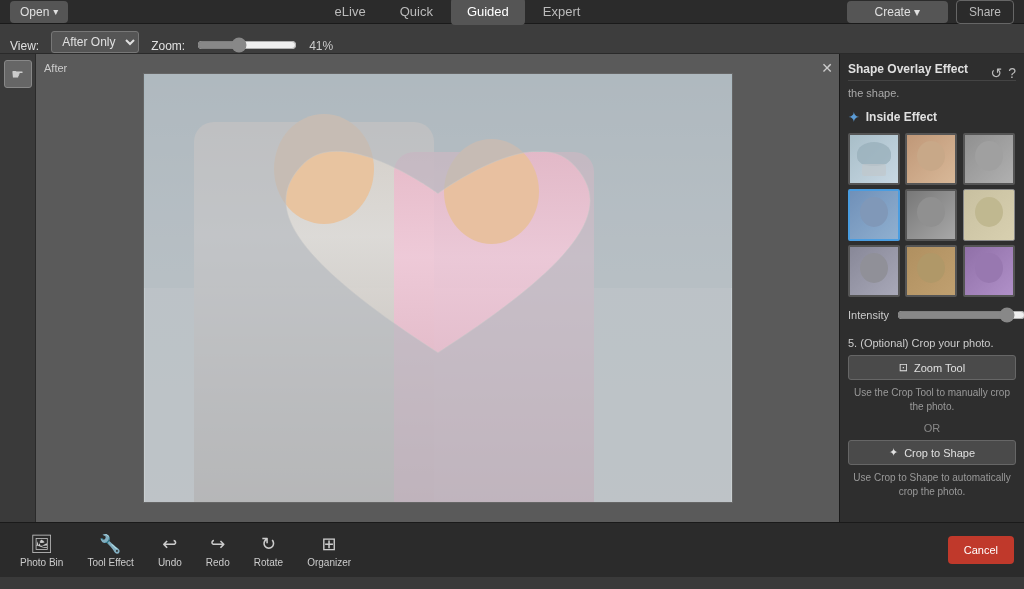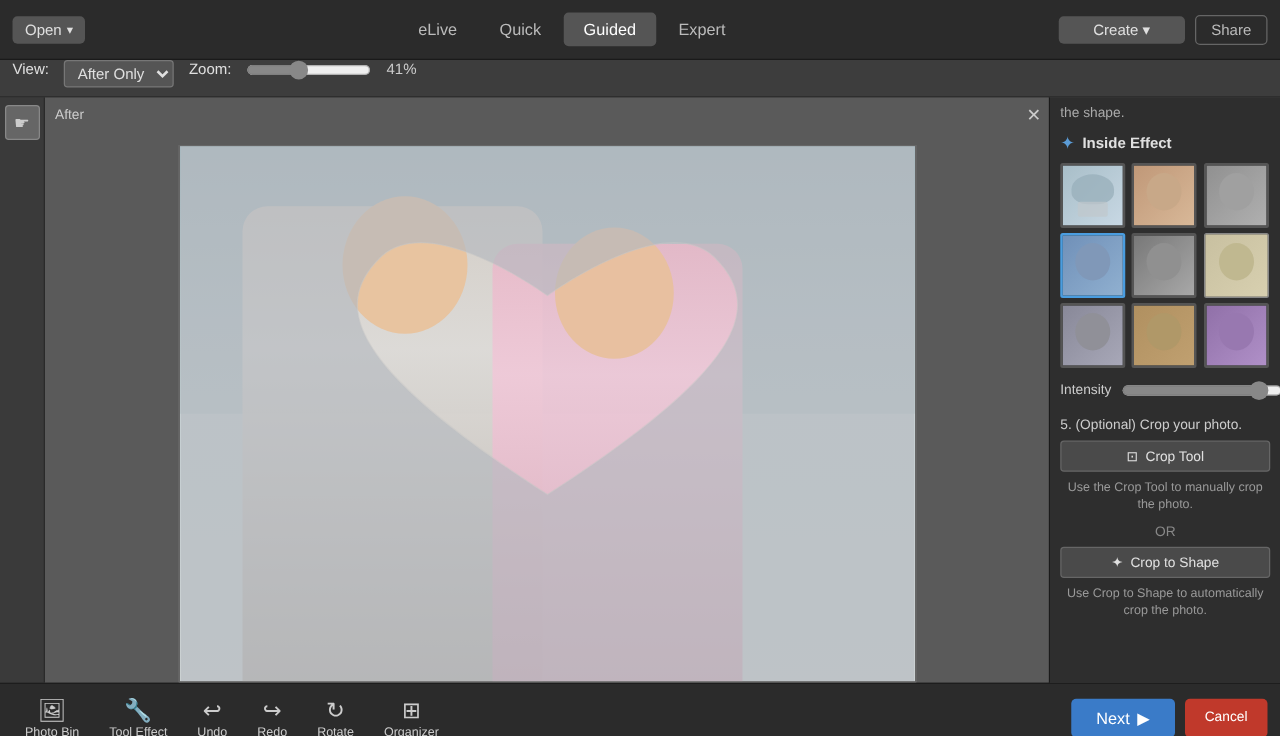--- a/index.html
+++ b/index.html
@@ -1,43 +1,43 @@
 <!DOCTYPE html>
 <html><head>
   <meta charset="utf-8">
   <style>
     * { box-sizing: border-box; margin: 0; padding: 0; }
     body { font-family: -apple-system, BlinkMacSystemFont, 'Helvetica Neue', Arial, sans-serif; background: #3a3a3a; color: #e0e0e0; width: 1024px; height: 589px; overflow: hidden; font-size: 12px; }
 
     
-    #topbar { display: flex; align-items: center; background: #2b2b2b; height: 48px; padding: 0 10px; border-bottom: 1px solid #1a1a1a; }
+    #topbar { display: flex; align-items: center; background: #2b2b2b; height: 24px; padding: 0 10px; border-bottom: 1px solid #1a1a1a; }
     #open-btn { background: #555; border: none; color: #e0e0e0; padding: 4px 10px; border-radius: 4px; cursor: pointer; display: flex; align-items: center; gap: 4px; font-size: 12px; }
     #open-btn::after { content: '▾'; font-size: 10px; }
     #nav-tabs { display: flex; gap: 2px; margin: 0 auto; }
     .nav-tab { background: transparent; border: none; color: #bbb; padding: 6px 16px; cursor: pointer; border-radius: 4px; font-size: 13px; }
     .nav-tab.active { background: #555; color: #fff; }
     #create-btn { background: #555; border: none; color: #e0e0e0; padding: 4px 28px; border-radius: 4px; cursor: pointer; font-size: 12px; margin-right: 8px; }
     #share-btn { background: transparent; border: 1px solid #666; color: #bbb; padding: 4px 12px; border-radius: 4px; cursor: pointer; font-size: 12px; }
 
     
-    #toolbar2 { display: flex; align-items: flex-start; background: #3d3d3d; height: 30px; padding: 0 10px; border-bottom: 1px solid #2a2a2a; gap: 12px; }
+    #toolbar2 { display: flex; align-items: flex-end; background: #3d3d3d; height: 30px; padding: 0 10px; border-bottom: 1px solid #2a2a2a; gap: 12px; }
     #view-select { background: #555; border: 1px solid #777; color: #e0e0e0; padding: 2px 6px; border-radius: 3px; font-size: 12px; cursor: pointer; }
     #zoom-slider { width: 100px; accent-color: #888; }
     #zoom-pct { color: #ccc; font-size: 12px; }
 
     
     #main { display: flex; height: calc(589px - 36px - 30px - 55px); }
 
     
     #left-panel { width: 36px; background: #3a3a3a; border-right: 1px solid #2a2a2a; display: flex; flex-direction: column; align-items: center; padding-top: 6px; gap: 4px; }
     .tool-btn { width: 28px; height: 28px; background: transparent; border: 1px solid transparent; color: #ccc; cursor: pointer; display: flex; align-items: center; justify-content: center; border-radius: 3px; font-size: 14px; }
     .tool-btn.active { background: #666; border-color: #888; }
 
     
-    #canvas-area { flex: 1; background: #5a5a5a; position: relative; display: flex; align-items: flex-end; justify-content: center; overflow: hidden; }
+    #canvas-area { flex: 1; background: #5a5a5a; position: relative; display: flex; align-items: center; justify-content: center; overflow: hidden; }
     #canvas-label { position: absolute; top: 8px; left: 8px; color: #ccc; font-size: 11px; }
     #close-canvas { position: absolute; top: 6px; right: 6px; background: transparent; border: none; color: #ccc; cursor: pointer; font-size: 14px; }
     #photo-frame { width: 590px; height: 430px; background: #888; border: 1px solid #666; position: relative; overflow: hidden; display: flex; align-items: center; justify-content: center; }
 
     
     #right-panel { width: 185px; background: #2e2e2e; border-left: 1px solid #1a1a1a; overflow-y: auto; padding: 8px; }
     #panel-title { font-size: 12px; font-weight: bold; color: #e0e0e0; margin-bottom: 8px; border-bottom: 1px solid #444; padding-bottom: 4px; }
 
     
     .section-header { display: flex; align-items: center; gap: 6px; margin-bottom: 8px; }
@@ -138,20 +138,21 @@
         </defs>
 
         <rect width="590" height="430" fill="rgba(180,185,190,0.65)" mask="url(#heart-mask)"></rect>
 
         <path d="M295,120 C295,120 200,50 160,90 C120,130 140,180 295,280 C450,180 470,130 430,90 C390,50 295,120 295,120 Z" fill="none" stroke="rgba(200,200,200,0.5)" stroke-width="1"></path>
       </svg>
     </div>
   </div>
 
   <div id="right-panel">
+    <div id="panel-title">Shape Overlay Effect</div>
 
     <div style="display:flex;gap:6px;margin-bottom:6px;margin-top:-24px;justify-content:flex-end;">
       <span style="cursor:pointer;color:#bbb;font-size:14px;">↺</span>
       <span style="cursor:pointer;color:#bbb;font-size:14px;">?</span>
     </div>
     <div style="font-size:11px;color:#aaa;margin-bottom:10px;">the shape.</div>
 
     <div class="section-header">
       <span class="section-icon">✦</span>
       <span class="section-title">Inside Effect</span>
@@ -211,21 +212,21 @@
 
     <div class="intensity-row">
       <span class="intensity-label">Intensity</span>
       <input type="range" class="intensity-slider" min="0" max="100" value="90" style="">
     </div>
 
     <div class="step-title">5. (Optional) Crop your photo.</div>
 
     <button class="action-btn">
       <span>⊡</span>
-      <span>Crop Tool</span>
+      <span>Zoom Tool</span>
     </button>
 
     <div class="btn-desc">Use the Crop Tool to manually crop the photo.</div>
 
     <div class="or-divider">OR</div>
 
     <button class="action-btn">
       <span>✦</span>
       <span>Crop to Shape</span>
     </button>
@@ -254,21 +255,17 @@
   <button class="bottom-btn">
     <span class="bottom-icon">↻</span>
     <span>Rotate</span>
   </button>
   <button class="bottom-btn">
     <span class="bottom-icon">⊞</span>
     <span>Organizer</span>
   </button>
 
   <div id="bottom-right">
-    <button id="next-btn">
-      <span>Next</span>
-      <span>▶</span>
-    </button>
     <button id="cancel-btn">
       <span>Cancel</span>
     </button>
   </div>
 </div>
 
 </body></html>

